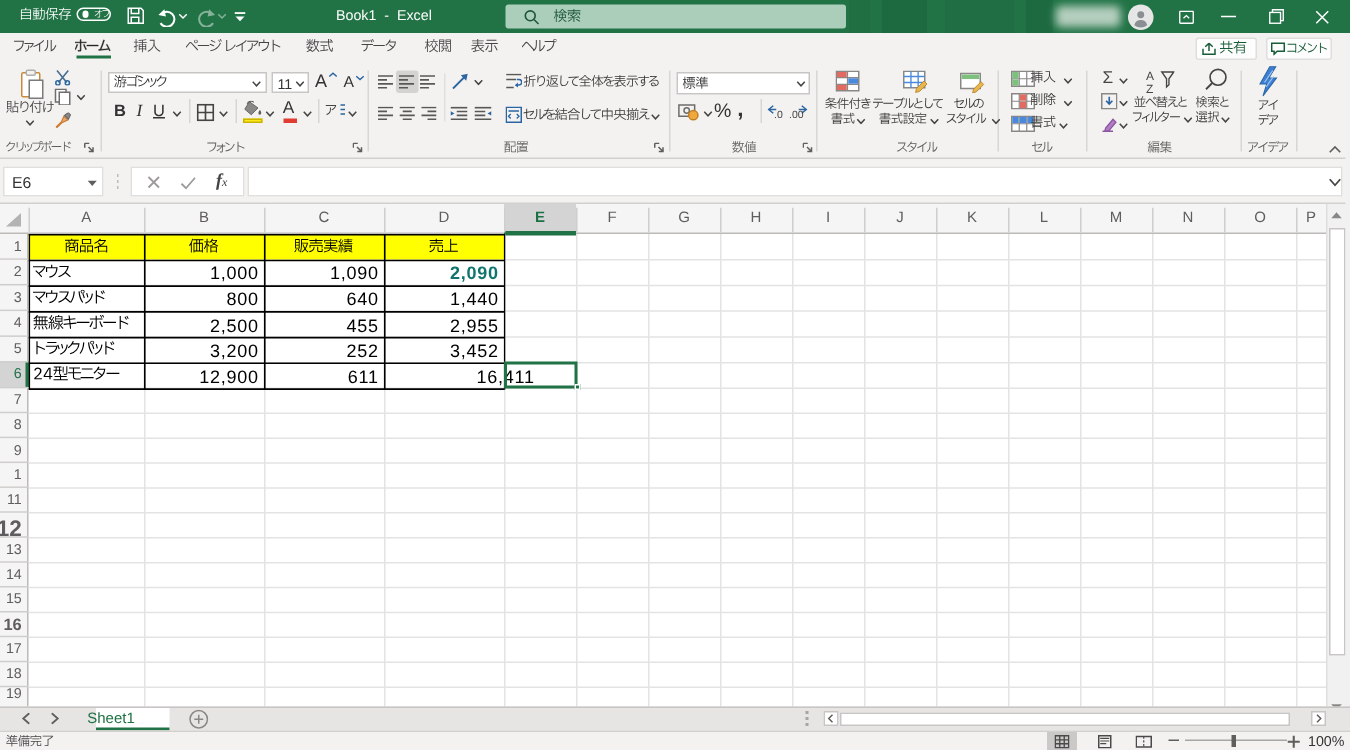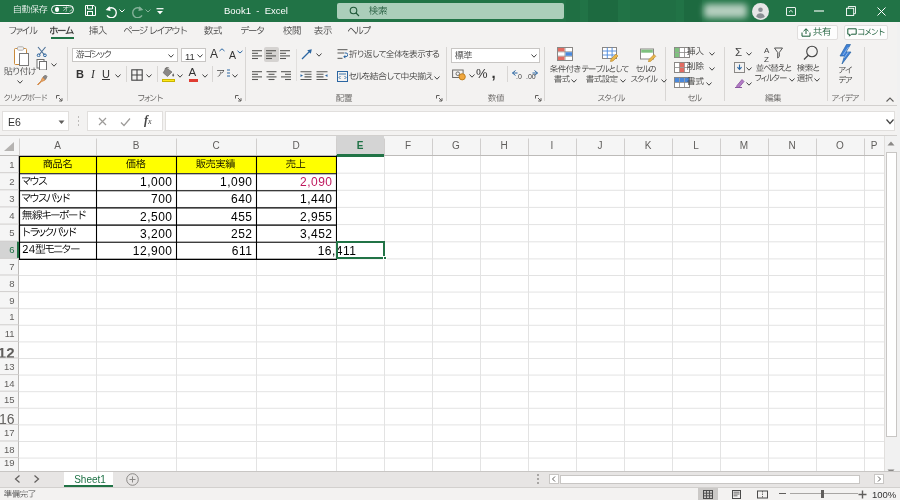--- a/index.html
+++ b/index.html
@@ -655,21 +655,21 @@
 <div style="position:absolute;left:14.5px;top:244.2px;font-family:'Liberation Sans',sans-serif;font-size:9.5px;color:#1e7145;font-weight:normal;letter-spacing:0;white-space:nowrap;transform:translateX(-100%);">6</div>
 <div style="position:absolute;left:14.5px;top:261.3px;font-family:'Liberation Sans',sans-serif;font-size:9.5px;color:#605e5c;font-weight:normal;letter-spacing:0;white-space:nowrap;transform:translateX(-100%);">7</div>
 <div style="position:absolute;left:14.5px;top:277.9px;font-family:'Liberation Sans',sans-serif;font-size:9.5px;color:#605e5c;font-weight:normal;letter-spacing:0;white-space:nowrap;transform:translateX(-100%);">8</div>
 <div style="position:absolute;left:14.5px;top:294.5px;font-family:'Liberation Sans',sans-serif;font-size:9.5px;color:#605e5c;font-weight:normal;letter-spacing:0;white-space:nowrap;transform:translateX(-100%);">9</div>
 <div style="position:absolute;left:14.5px;top:311.1px;font-family:'Liberation Sans',sans-serif;font-size:9.5px;color:#605e5c;font-weight:normal;letter-spacing:0;white-space:nowrap;transform:translateX(-100%);">1</div>
 <div style="position:absolute;left:14.5px;top:327.7px;font-family:'Liberation Sans',sans-serif;font-size:9.5px;color:#605e5c;font-weight:normal;letter-spacing:0;white-space:nowrap;transform:translateX(-100%);">11</div>
 <div style="position:absolute;left:14.5px;top:344.3px;font-family:'Liberation Sans',sans-serif;font-size:15px;color:#605e5c;font-weight:bold;letter-spacing:0;white-space:nowrap;transform:translateX(-100%);">12</div>
 <div style="position:absolute;left:14.5px;top:360.9px;font-family:'Liberation Sans',sans-serif;font-size:9.5px;color:#605e5c;font-weight:normal;letter-spacing:0;white-space:nowrap;transform:translateX(-100%);">13</div>
 <div style="position:absolute;left:14.5px;top:377.5px;font-family:'Liberation Sans',sans-serif;font-size:9.5px;color:#605e5c;font-weight:normal;letter-spacing:0;white-space:nowrap;transform:translateX(-100%);">14</div>
 <div style="position:absolute;left:14.5px;top:394.1px;font-family:'Liberation Sans',sans-serif;font-size:9.5px;color:#605e5c;font-weight:normal;letter-spacing:0;white-space:nowrap;transform:translateX(-100%);">15</div>
-<div style="position:absolute;left:14.5px;top:410.7px;font-family:'Liberation Sans',sans-serif;font-size:14px;color:#605e5c;font-weight:normal;letter-spacing:0;white-space:nowrap;transform:translateX(-100%);">16</div>
+<div style="position:absolute;left:14.5px;top:410.7px;font-family:'Liberation Sans',sans-serif;font-size:11px;color:#605e5c;font-weight:bold;letter-spacing:0;white-space:nowrap;transform:translateX(-100%);">16</div>
 <div style="position:absolute;left:14.5px;top:427.3px;font-family:'Liberation Sans',sans-serif;font-size:9.5px;color:#605e5c;font-weight:normal;letter-spacing:0;white-space:nowrap;transform:translateX(-100%);">17</div>
 <div style="position:absolute;left:14.5px;top:443.9px;font-family:'Liberation Sans',sans-serif;font-size:9.5px;color:#605e5c;font-weight:normal;letter-spacing:0;white-space:nowrap;transform:translateX(-100%);">18</div>
 <div style="position:absolute;left:14.5px;top:457.2px;font-family:'Liberation Sans',sans-serif;font-size:9.5px;color:#605e5c;font-weight:normal;letter-spacing:0;white-space:nowrap;transform:translateX(-100%);">19</div>
 <svg style="position:absolute;left:0.0px;top:136.0px" width="20" height="334.6" viewBox="0 0 20 334.6">
       <path d="M0 36.7 H19" stroke="#d0cecd" stroke-width="1"></path>
       <path d="M0 53.8 H19" stroke="#d0cecd" stroke-width="1"></path>
       <path d="M0 70.9 H19" stroke="#d0cecd" stroke-width="1"></path>
       <path d="M0 88.1 H19" stroke="#d0cecd" stroke-width="1"></path>
       <path d="M0 105.2 H19" stroke="#d0cecd" stroke-width="1"></path>
       <path d="M0 122.4 H19" stroke="#d0cecd" stroke-width="1"></path>
@@ -759,27 +759,27 @@
         <path fill="#000" transform="translate(0,8.57) scale(0.01020,-0.01020)" d="M506 834V741H914V684H506V576H869V520H91V576H442V684H46V741H442V834ZM908 422V243H845V366H116V243H53V422ZM850 21V180L914 162V32Q914 -3 898 -20Q881 -36 845 -36H662Q604 -36 580 -12Q556 11 556 65V302H622V71Q622 44 632 32Q642 21 673 21ZM25 -1Q144 33 207 74Q270 116 294 168Q317 219 324 298L389 294Q382 201 349 136Q316 71 246 24Q175 -24 55 -58ZM1886 -20H994V44H1381V824H1449V502H1840V438H1449V44H1886Z"></path>
       </svg>
     </div>
 <div style="position:absolute;left:21.5px;top:175.5px;width:26px;height:12px">
       <svg width="26" height="12" viewBox="0 0 26 12">
         <path fill="#000" transform="translate(0,8.90) scale(0.01060,-0.01060)" d="M-1 699H781V634Q724 523 627 422Q530 322 410 240Q500 147 578 57L527 7Q345 222 148 394L197 444Q287 364 359 292Q469 364 558 452Q646 541 698 631H-1ZM1212 635H1543Q1540 447 1488 316Q1436 186 1328 102Q1220 19 1047 -24L1017 46Q1169 83 1265 150Q1361 217 1409 319Q1457 421 1466 567H890V334H817V635H1139V799H1212ZM2333 4Q2184 153 2029 262Q1950 181 1847 115Q1744 49 1623 1L1587 67Q1823 157 1974 310Q2124 462 2166 652H1661V720H2246Q2246 683 2232 623Q2197 458 2076 314Q2232 202 2378 59Z"></path>
       </svg>
     </div>
 <div style="position:absolute;left:172.5px;top:175.2px;font-family:'Liberation Sans',sans-serif;font-size:12px;color:#000;font-weight:normal;letter-spacing:0.5px;white-space:nowrap;transform:translateX(-100%);">1,000</div>
 <div style="position:absolute;left:252.5px;top:175.2px;font-family:'Liberation Sans',sans-serif;font-size:12px;color:#000;font-weight:normal;letter-spacing:0.5px;white-space:nowrap;transform:translateX(-100%);">1,090</div>
-<div style="position:absolute;left:332.5px;top:175.2px;font-family:'Liberation Sans',sans-serif;font-size:12px;color:#be185d;font-weight:normal;letter-spacing:0.5px;white-space:nowrap;transform:translateX(-100%);">2,090</div>
+<div style="position:absolute;left:332.5px;top:175.2px;font-family:'Liberation Sans',sans-serif;font-size:12px;color:#0f766e;font-weight:bold;letter-spacing:0.5px;white-space:nowrap;transform:translateX(-100%);">2,090</div>
 <div style="position:absolute;left:21.5px;top:192.6px;width:49px;height:12px">
       <svg width="49" height="12" viewBox="0 0 49 12">
         <path fill="#000" transform="translate(0,8.90) scale(0.01060,-0.01060)" d="M-1 699H781V634Q724 523 627 422Q530 322 410 240Q500 147 578 57L527 7Q345 222 148 394L197 444Q287 364 359 292Q469 364 558 452Q646 541 698 631H-1ZM1212 635H1543Q1540 447 1488 316Q1436 186 1328 102Q1220 19 1047 -24L1017 46Q1169 83 1265 150Q1361 217 1409 319Q1457 421 1466 567H890V334H817V635H1139V799H1212ZM2333 4Q2184 153 2029 262Q1950 181 1847 115Q1744 49 1623 1L1587 67Q1823 157 1974 310Q2124 462 2166 652H1661V720H2246Q2246 683 2232 623Q2197 458 2076 314Q2232 202 2378 59ZM2998 708Q2998 762 3032 796Q3066 829 3122 829Q3179 829 3213 796Q3247 762 3247 708Q3247 654 3213 620Q3179 587 3122 587Q3066 587 3032 620Q2998 654 2998 708ZM3194 701V715Q3194 744 3175 762Q3156 779 3122 779Q3088 779 3070 762Q3051 744 3051 715V701Q3051 672 3070 654Q3088 637 3122 637Q3156 637 3175 654Q3194 672 3194 701ZM2331 41Q2436 185 2488 344Q2541 502 2557 725L2630 720Q2613 489 2558 320Q2503 151 2396 0ZM2933 725Q2949 507 3003 347Q3057 187 3160 41L3094 0Q2988 153 2932 322Q2877 492 2860 720ZM3413 332Q3392 448 3340 596L3411 613Q3464 447 3482 347ZM3274 7Q3416 67 3502 145Q3588 223 3632 329Q3677 435 3696 587L3769 578Q3749 418 3699 300Q3649 183 3556 94Q3463 6 3314 -60ZM3193 283Q3157 422 3105 549L3175 570Q3229 430 3260 303ZM4465 592Q4416 695 4367 767L4421 792Q4482 700 4518 617ZM4022 775V498Q4265 413 4496 292L4464 228Q4235 349 4022 422V-40H3950V775ZM4352 544Q4314 634 4256 721L4311 747Q4377 642 4407 569Z"></path>
       </svg>
     </div>
-<div style="position:absolute;left:172.5px;top:192.4px;font-family:'Liberation Sans',sans-serif;font-size:12px;color:#000;font-weight:normal;letter-spacing:0.5px;white-space:nowrap;transform:translateX(-100%);">700</div>
+<div style="position:absolute;left:172.5px;top:192.4px;font-family:'Liberation Sans',sans-serif;font-size:12px;color:#000;font-weight:normal;letter-spacing:0.5px;white-space:nowrap;transform:translateX(-100%);">800</div>
 <div style="position:absolute;left:252.5px;top:192.4px;font-family:'Liberation Sans',sans-serif;font-size:12px;color:#000;font-weight:normal;letter-spacing:0.5px;white-space:nowrap;transform:translateX(-100%);">640</div>
 <div style="position:absolute;left:332.5px;top:192.4px;font-family:'Liberation Sans',sans-serif;font-size:12px;color:#000;font-weight:normal;letter-spacing:0.5px;white-space:nowrap;transform:translateX(-100%);">1,440</div>
 <div style="position:absolute;left:21.5px;top:209.8px;width:65px;height:12px">
       <svg width="65" height="12" viewBox="0 0 65 12">
         <path fill="#000" transform="translate(0,8.90) scale(0.01060,-0.01060)" d="M793 505H935V448H793V254H913V198H48V254H178V448H33V505H178V658Q124 606 72 572L31 622Q101 668 158 728Q216 789 251 849L310 824Q285 780 258 746H902V690H793ZM364 690H238V505H364ZM421 690V505H547V690ZM604 505H733V690H604ZM364 448H238V254H364ZM547 254V448H421V254ZM604 254H733V448H604ZM796 153Q873 57 919 -38L859 -66Q815 28 740 129ZM42 -35Q128 47 177 150L234 128Q190 25 98 -73ZM605 137Q647 43 672 -58L606 -72Q588 12 545 123ZM399 129Q422 38 429 -68L365 -76Q359 19 338 122ZM1914 17 1882 -35Q1789 32 1732 112Q1674 191 1667 269H1660V6Q1660 -32 1646 -47Q1631 -62 1593 -62H1508L1492 -4H1602V420H1395V765H1574Q1592 812 1600 847L1658 838Q1650 805 1633 765H1852V420H1660V402Q1660 318 1720 219Q1754 251 1788 292Q1823 332 1849 370L1890 336Q1839 259 1750 174Q1818 83 1914 17ZM1558 322V281Q1540 186 1480 100Q1419 13 1330 -42L1298 7Q1377 54 1429 124Q1481 193 1502 271H1359V317L1313 299L1298 355L1205 343V-74H1146V337Q1089 332 971 326L965 382Q999 383 1067 387Q1101 430 1143 494Q1073 577 985 655L1019 699Q1051 671 1067 655Q1120 739 1159 840L1211 816Q1164 704 1106 616Q1142 580 1174 542Q1231 636 1277 731L1328 703Q1230 515 1134 391Q1213 397 1282 406Q1264 460 1246 500L1294 519Q1331 437 1361 322ZM1793 714H1453V621H1793ZM1793 572H1453V471H1793ZM1299 270Q1333 168 1349 66L1296 47Q1280 164 1251 255ZM972 7Q1025 121 1045 266L1097 257Q1075 88 1022 -24ZM2723 367 2730 297 2366 259 2395 -24 2326 -33 2296 252 1933 214 1925 283 2288 321 2267 528 1934 493 1927 563 2259 598 2237 807 2308 814 2330 605 2662 640 2668 570 2337 535 2358 329ZM3550 342H2750V418H3550ZM4412 682Q4378 769 4334 844L4389 866Q4433 789 4467 705ZM4288 661Q4257 742 4212 822L4269 844Q4320 748 4344 682ZM3794 -30 3778 35H3939V559H3577V625H3939V787H4009V625H4373V559H4009V41Q4009 4 3991 -13Q3973 -30 3935 -30ZM3551 110Q3604 182 3644 270Q3683 359 3705 452L3773 434Q3749 338 3709 244Q3669 151 3617 74ZM4331 74Q4233 235 4172 433L4241 452Q4296 265 4396 110ZM5220 342H4420V418H5220ZM5965 592Q5916 695 5867 767L5921 792Q5982 700 6018 617ZM5522 775V498Q5765 413 5996 292L5964 228Q5735 349 5522 422V-40H5450V775ZM5852 544Q5814 634 5756 721L5811 747Q5877 642 5907 569Z"></path>
       </svg>
     </div>
 <div style="position:absolute;left:172.5px;top:209.5px;font-family:'Liberation Sans',sans-serif;font-size:12px;color:#000;font-weight:normal;letter-spacing:0.5px;white-space:nowrap;transform:translateX(-100%);">2,500</div>
 <div style="position:absolute;left:252.5px;top:209.5px;font-family:'Liberation Sans',sans-serif;font-size:12px;color:#000;font-weight:normal;letter-spacing:0.5px;white-space:nowrap;transform:translateX(-100%);">455</div>
 <div style="position:absolute;left:332.5px;top:209.5px;font-family:'Liberation Sans',sans-serif;font-size:12px;color:#000;font-weight:normal;letter-spacing:0.5px;white-space:nowrap;transform:translateX(-100%);">2,955</div>
@@ -811,21 +811,21 @@
     </svg>
 <div style="position:absolute;left:897.0px;top:22.0px;width:3.0px;height:478.0px;background:#f1f1f1"></div>
 <div style="position:absolute;left:0.0px;top:470.6px;width:900.0px;height:16.5px;background:#e7e5e4;border-top:1px solid #c8c6c4"></div>
 <svg style="position:absolute;left:14.0px;top:475.0px" width="8" height="8" viewBox="0 0 8 8">
       <path d="M5.5 0.5 L1.5 4 L5.5 7.5" fill="none" stroke="#605e5c" stroke-width="1.2"></path>
     </svg>
 <svg style="position:absolute;left:32.0px;top:475.0px" width="8" height="8" viewBox="0 0 8 8">
       <path d="M2.5 0.5 L6.5 4 L2.5 7.5" fill="none" stroke="#605e5c" stroke-width="1.2"></path>
     </svg>
 <div style="position:absolute;left:64.0px;top:471.6px;width:49.0px;height:15.5px;background:#fff"></div>
-<div style="position:absolute;left:90px;top:474.0px;font-family:'Liberation Sans',sans-serif;font-size:10px;color:#1e7145;font-weight:normal;letter-spacing:0;white-space:nowrap;transform:translateX(-50%);">Sheet1</div>
+<div style="position:absolute;left:74px;top:474.0px;font-family:'Liberation Sans',sans-serif;font-size:10px;color:#1e7145;font-weight:normal;letter-spacing:0;white-space:nowrap;transform:translateX(-50%);">Sheet1</div>
 <div style="position:absolute;left:64.0px;top:485.1px;width:49.0px;height:2.0px;background:#217346"></div>
 <svg style="position:absolute;left:126.0px;top:473.0px" width="13" height="13" viewBox="0 0 13 13">
       <circle cx="6.5" cy="6.5" r="5.8" fill="none" stroke="#8a8886"></circle>
       <path d="M6.5 3.5 v6 M3.5 6.5 h6" stroke="#8a8886" stroke-width="1"></path>
     </svg>
 <div style="position:absolute;left:537.0px;top:474.0px;width:1.5px;height:2.0px;background:#a8a6a4"></div>
 <div style="position:absolute;left:537.0px;top:478.0px;width:1.5px;height:2.0px;background:#a8a6a4"></div>
 <div style="position:absolute;left:537.0px;top:482.0px;width:1.5px;height:2.0px;background:#a8a6a4"></div>
 <svg style="position:absolute;left:549.0px;top:474.0px" width="10" height="10" viewBox="0 0 10 10">
       <rect x="0.5" y="0.5" width="9" height="9" fill="#fff" stroke="#c8c6c4"></rect>

